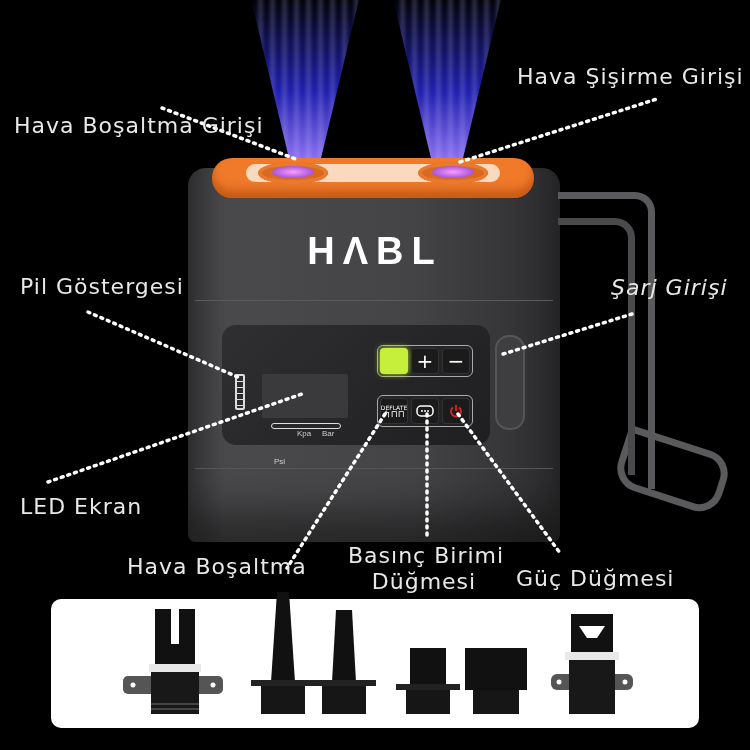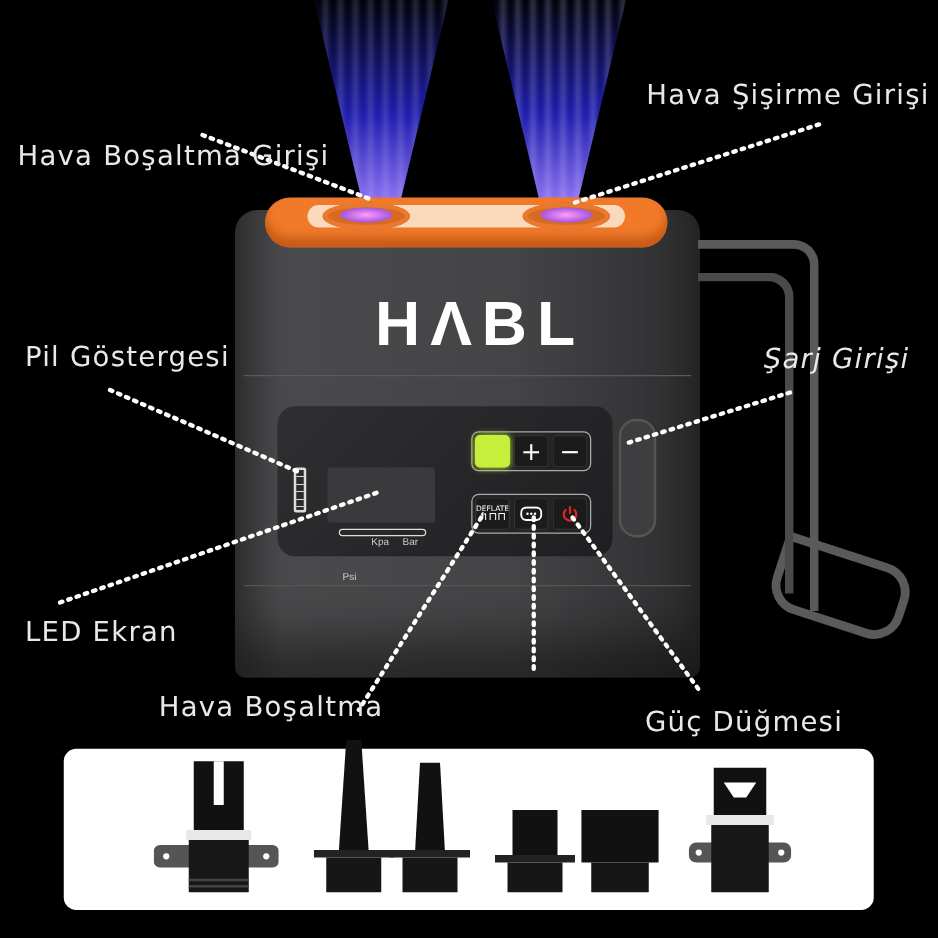--- a/index.html
+++ b/index.html
@@ -8,21 +8,21 @@
   .label{color:#e8e8e8;font-size:22px;letter-spacing:1px;white-space:nowrap;line-height:26px;}
   
   .beam{position:absolute;width:110px;height:175px;background:linear-gradient(to bottom,rgba(20,20,200,0) 0%,rgba(40,40,230,0.75) 55%,rgba(150,120,255,0.95) 95%);clip-path:polygon(0 0,100% 0,62% 100%,38% 100%);filter:blur(2px);}
   .beam::after{content:"";position:absolute;inset:0;background:repeating-linear-gradient(90deg,rgba(255,255,255,0) 0 9px,rgba(200,200,255,0.35) 9px 12px);}
   
   .device{left:188px;top:168px;width:372px;height:374px;background:linear-gradient(90deg,#3a3a3c 0%,#4a4a4c 10%,#444446 60%,#2e2e30 100%);border-radius:18px 18px 8px 8px;box-shadow:inset 0 -30px 40px rgba(0,0,0,0.45);}
   .topcap{left:212px;top:158px;width:322px;height:40px;background:#f07a2a;border-radius:20px;box-shadow:inset 0 -8px 8px rgba(160,60,0,0.5);}
   .topcap-inner{position:absolute;left:34px;top:6px;width:254px;height:18px;background:#fbd9bc;border-radius:12px;}
   .port{position:absolute;top:4px;width:70px;height:22px;background:#d86a22;border-radius:50%;box-shadow:inset 0 0 0 4px #e8792e;}
   .port .glow{position:absolute;left:14px;top:4px;width:42px;height:12px;border-radius:50%;background:radial-gradient(ellipse,#ff9cff 0%,#b060e0 60%,#903cc0 100%);}
-  .logo{left:300px;top:230px;width:150px;text-align:center;color:#fff;font-weight:bold;font-size:50px;letter-spacing:8px;font-family:"Liberation Sans",sans-serif;}
+  .logo{left:300px;top:230px;width:150px;text-align:center;color:#fff;font-weight:bold;font-size:38px;letter-spacing:8px;font-family:"Liberation Sans",sans-serif;}
   .seam{left:195px;top:300px;width:358px;height:1px;background:#5a5a5c;}
   .seam2{left:195px;top:468px;width:358px;height:1px;background:#555;}
   .panel{left:222px;top:325px;width:268px;height:120px;background:linear-gradient(135deg,#2f2f31,#1f1f21);border-radius:14px;}
   .screen{left:262px;top:374px;width:86px;height:44px;background:#3a3a3c;border-radius:2px;}
   .battery{left:235px;top:374px;width:10px;height:36px;border:2px solid #ddd;border-radius:2px;box-sizing:border-box;background:repeating-linear-gradient(to bottom,transparent 0 5px,#ddd 5px 6px);}
   .unitbar{left:271px;top:423px;width:68px;height:4px;border:1px solid #ddd;border-radius:3px;}
   .unitlbl{top:429px;color:#ccc;font-size:8px;font-family:"Liberation Sans",sans-serif;}
   .btngroup{position:absolute;border:1.5px solid #aaa;border-radius:6px;display:flex;gap:3px;padding:2px;box-sizing:border-box;}
   .btn{width:28px;height:26px;background:#1b1b1b;border-radius:4px;color:#fff;display:flex;align-items:center;justify-content:center;font-size:20px;box-shadow:inset 0 0 0 1px #333;}
   .btn.green{background:#c6ef3c;box-shadow:0 0 6px #b7e430;}
@@ -105,20 +105,22 @@
   </g>
 </svg>
 
 <div class="abs label" style="left:14px;top:69px;margin-top:44px;">Hava Boşaltma Girişi</div>
 <div class="abs label" style="left:517px;top:64px;">Hava Şişirme Girişi</div>
 <div class="abs label" style="left:20px;top:274px;">Pil Göstergesi</div>
 <div class="abs label" style="left:611px;top:275px;font-style:italic;">Şarj Girişi</div>
 <div class="abs label" style="left:20px;top:494px;">LED Ekran</div>
 <div class="abs label" style="left:104px;top:554px;margin-left:23px;">Hava Boşaltma</div>
 <div class="abs label" style="left:348px;top:543px;text-align:center;width:152px;">
+  <div>Basınç Birimi</div>
+  <div>Düğmesi</div>
 </div>
 <div class="abs label" style="left:516px;top:566px;">Güç Düğmesi</div>
 
 <div class="abs accessory-panel">
 
   <div class="acc" style="left:72px;">
     <svg width="100" height="110" viewBox="0 0 100 110">
         <rect x="32" y="5" width="40" height="55" fill="#111"></rect>
         <rect x="48" y="5" width="8" height="35" fill="#fff"></rect>
         <rect x="26" y="60" width="52" height="8" fill="#e8e8e8"></rect>

